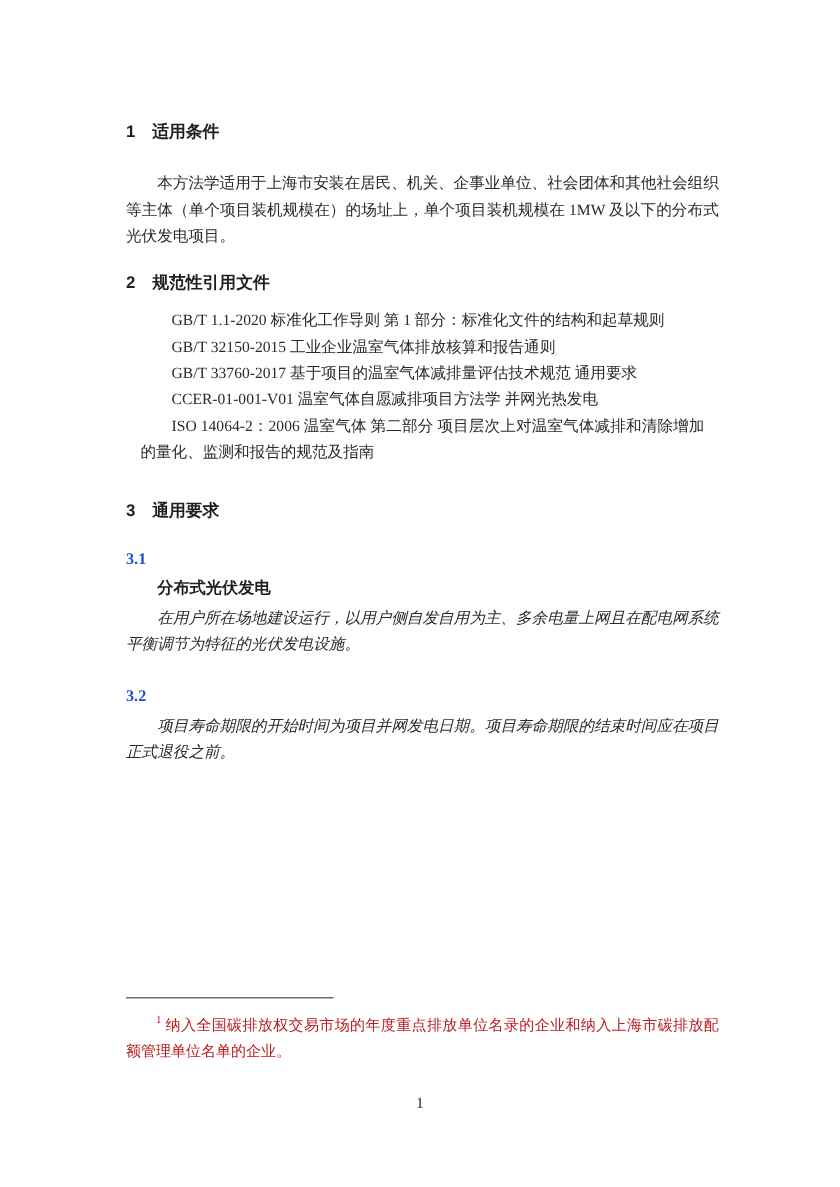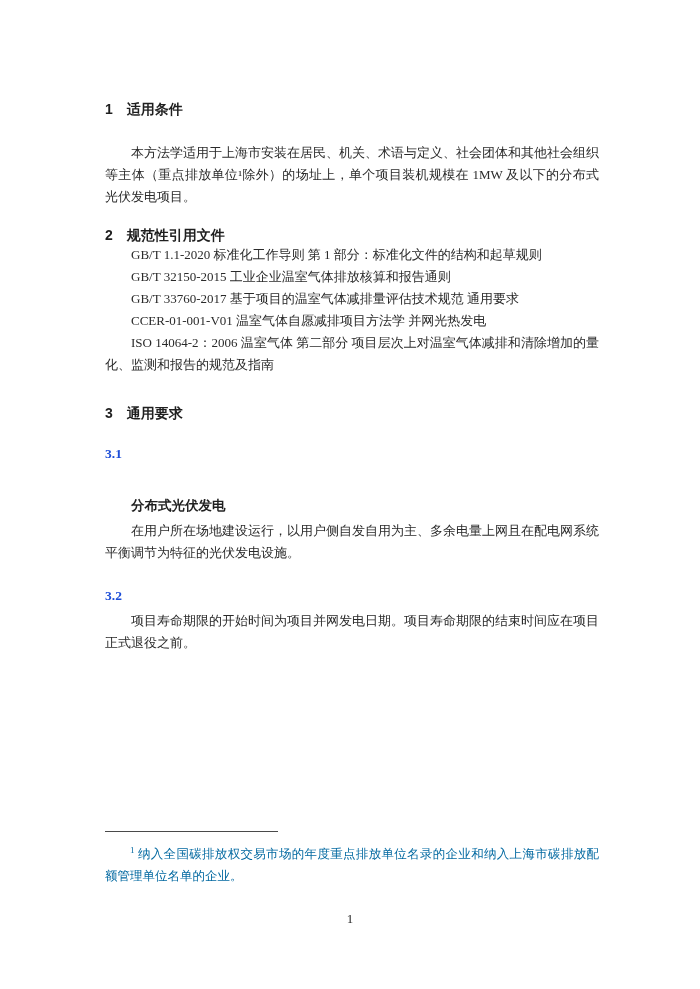--- a/index.html
+++ b/index.html
@@ -38,73 +38,74 @@
   .section-heading.mt-3 { margin-top: 28px; }
   .body-para {
     margin: 24px 0 0 0;
     font-size: 13px;
     line-height: 22px;
     text-align: justify;
     text-indent: 2em;
     color: #2a2a2a;
   }
   .ref-list {
-    margin: 0;
+    margin: 12px;
   }
   .ref-item {
     margin: 0;
     font-size: 13px;
     line-height: 22px;
     text-align: justify;
     text-indent: 2em;
     color: #2a2a2a;
   }
   .term-num {
     margin: 22px 0 0 0;
     font-size: 13.5px;
     font-weight: bold;
     line-height: 20px;
     color: #1d4ed8;
   }
   .term-name {
-    margin: 32px 0 0 0;
+    margin: 4px 0 0 0;
     padding-left: 26px;
     font-family: "Liberation Sans", "DejaVu Sans", sans-serif;
     font-weight: bold;
     font-size: 13.5px;
     line-height: 20px;
     color: #1f1f1f;
   }
   .term-def {
     margin: 4px 0 0 0;
     font-size: 13px;
     line-height: 22px;
     text-align: justify;
     text-indent: 2em;
     color: #2a2a2a;
+    font-style: italic;
   }
   .footnote {
     position: absolute;
     left: 105px;
     top: 831px;
     width: 494px;
   }
   .footnote-rule {
     width: 173px;
     height: 0;
     border-top: 1px solid #4a4a4a;
     margin: 0;
   }
   .footnote-text {
     margin: 11px 0 10px 0;
     font-size: 12.5px;
     line-height: 22px;
     text-align: justify;
     text-indent: 2em;
-    color: #0369a1;
+    color: #b91c1c;
   }
   .footnote-text sup {
     font-size: 9px;
     line-height: 0;
   }
   .page-number {
     position: absolute;
     top: 910px;
     left: 0;
     width: 700px;
@@ -117,21 +118,21 @@
 </head>
 <body>
 
 <div class="page">
   <div class="content">
 
     <h2 class="section-heading">
       <span>1</span>
       <span>适用条件</span>
     </h2>
-    <p class="body-para">本方法学适用于上海市安装在居民、机关、术语与定义、社会团体和其他社会组织等主体（重点排放单位¹除外）的场址上，单个项目装机规模在 1MW 及以下的分布式光伏发电项目。</p>
+    <p class="body-para">本方法学适用于上海市安装在居民、机关、企事业单位、社会团体和其他社会组织等主体（单个项目装机规模在）的场址上，单个项目装机规模在 1MW 及以下的分布式光伏发电项目。</p>
 
     <h2 class="section-heading mt-2">
       <span>2</span>
       <span>规范性引用文件</span>
     </h2>
 
     <div class="ref-list">
       <p class="ref-item">GB/T 1.1-2020 标准化工作导则 第 1 部分：标准化文件的结构和起草规则</p>
       <p class="ref-item">GB/T 32150-2015 工业企业温室气体排放核算和报告通则</p>
       <p class="ref-item">GB/T 33760-2017 基于项目的温室气体减排量评估技术规范 通用要求</p>

